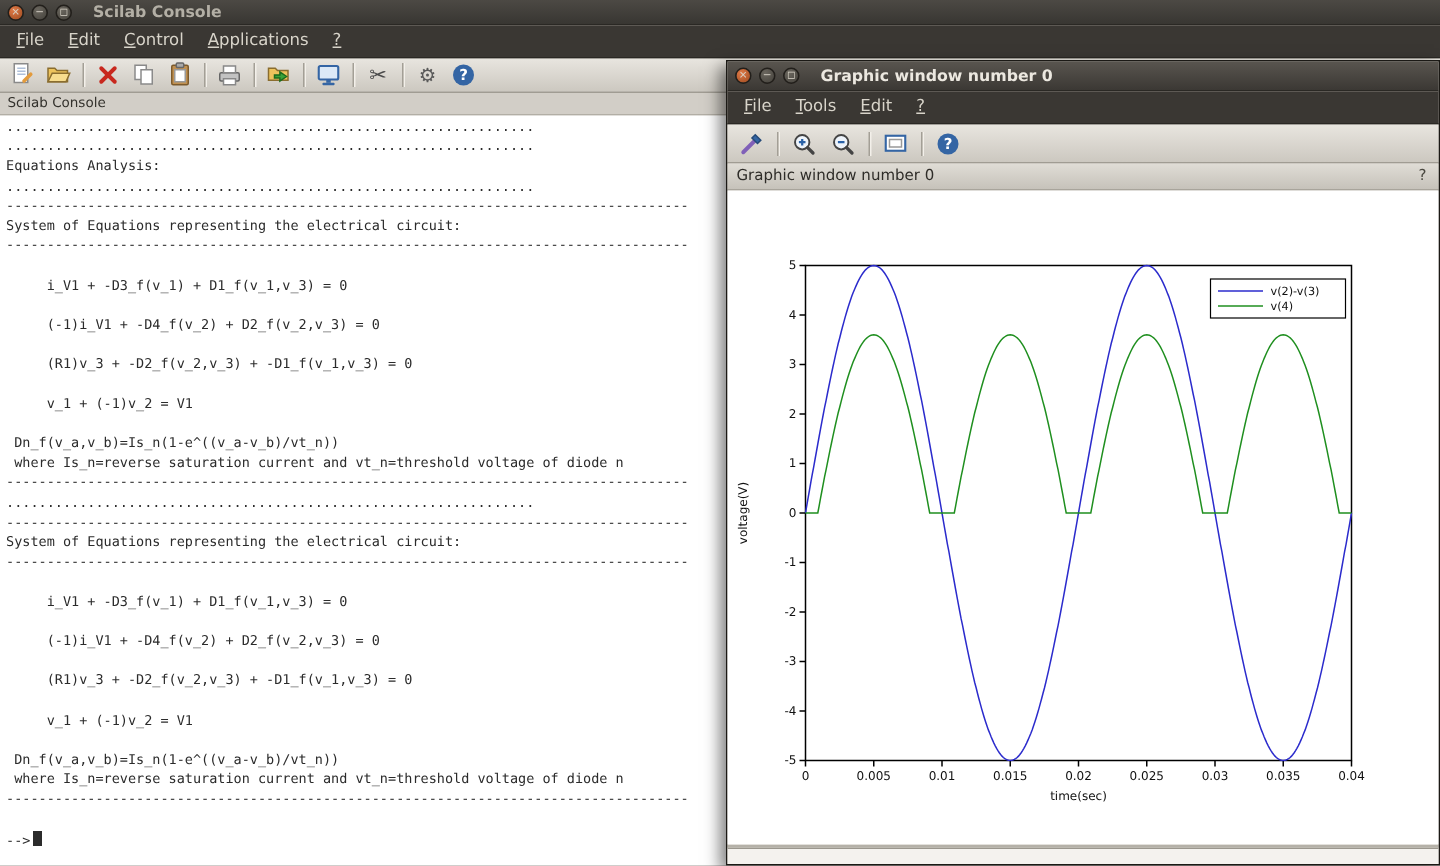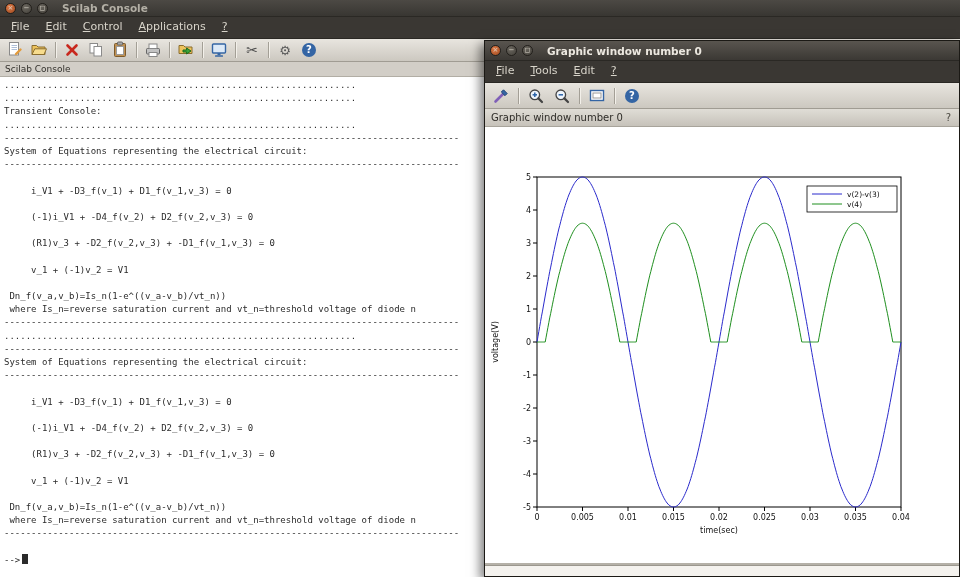--- a/index.html
+++ b/index.html
@@ -145,21 +145,21 @@
           <text x="9" y="12.4" font-size="10" font-weight="bold" text-anchor="middle" fill="#fff" font-family="DejaVu Sans, sans-serif">?</text>
         </svg>
       </button>
     </div>
   <div class="sc-tabbar">
     <span>Scilab Console</span>
   </div>
   <div class="sc-console" id="console-text">
       <div class="console-line">.................................................................</div>
       <div class="console-line">.................................................................</div>
-      <div class="console-line">Transient Console:</div>
+      <div class="console-line">Equations Analysis:</div>
       <div class="console-line">.................................................................</div>
       <div class="console-line">------------------------------------------------------------------------------------</div>
       <div class="console-line">System of Equations representing the electrical circuit:</div>
       <div class="console-line">------------------------------------------------------------------------------------</div>
       <div class="console-line"> </div>
       <div class="console-line">     i_V1 + -D3_f(v_1) + D1_f(v_1,v_3) = 0</div>
       <div class="console-line"> </div>
       <div class="console-line">     (-1)i_V1 + -D4_f(v_2) + D2_f(v_2,v_3) = 0</div>
       <div class="console-line"> </div>
       <div class="console-line">     (R1)v_3 + -D2_f(v_2,v_3) + -D1_f(v_1,v_3) = 0</div>

